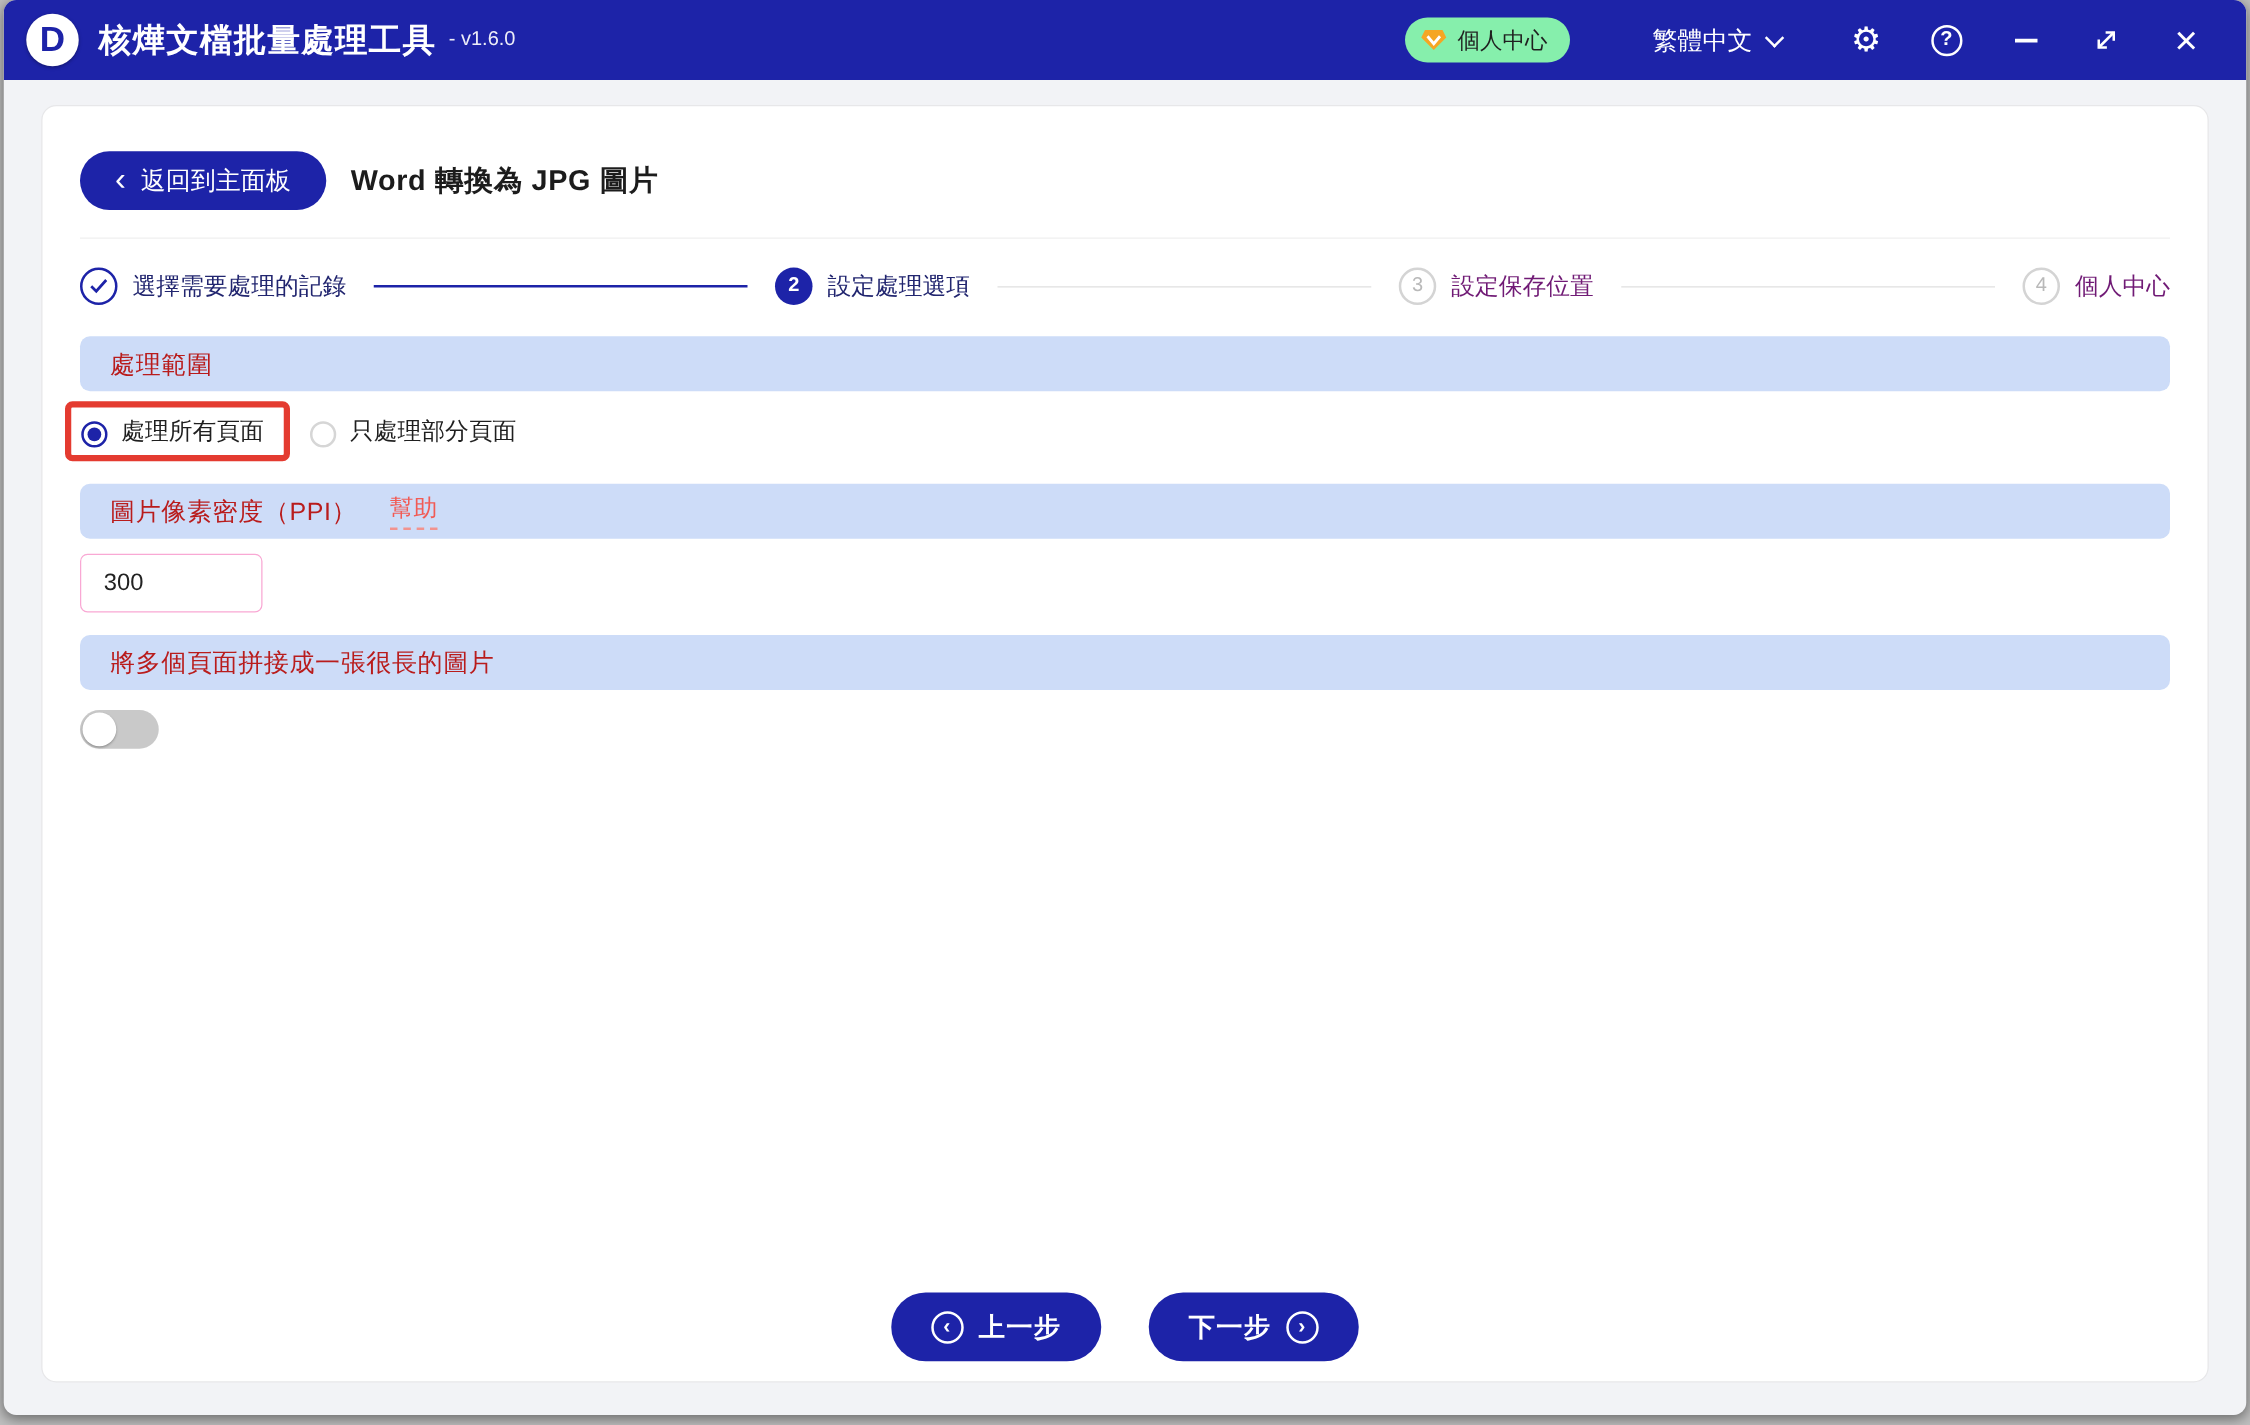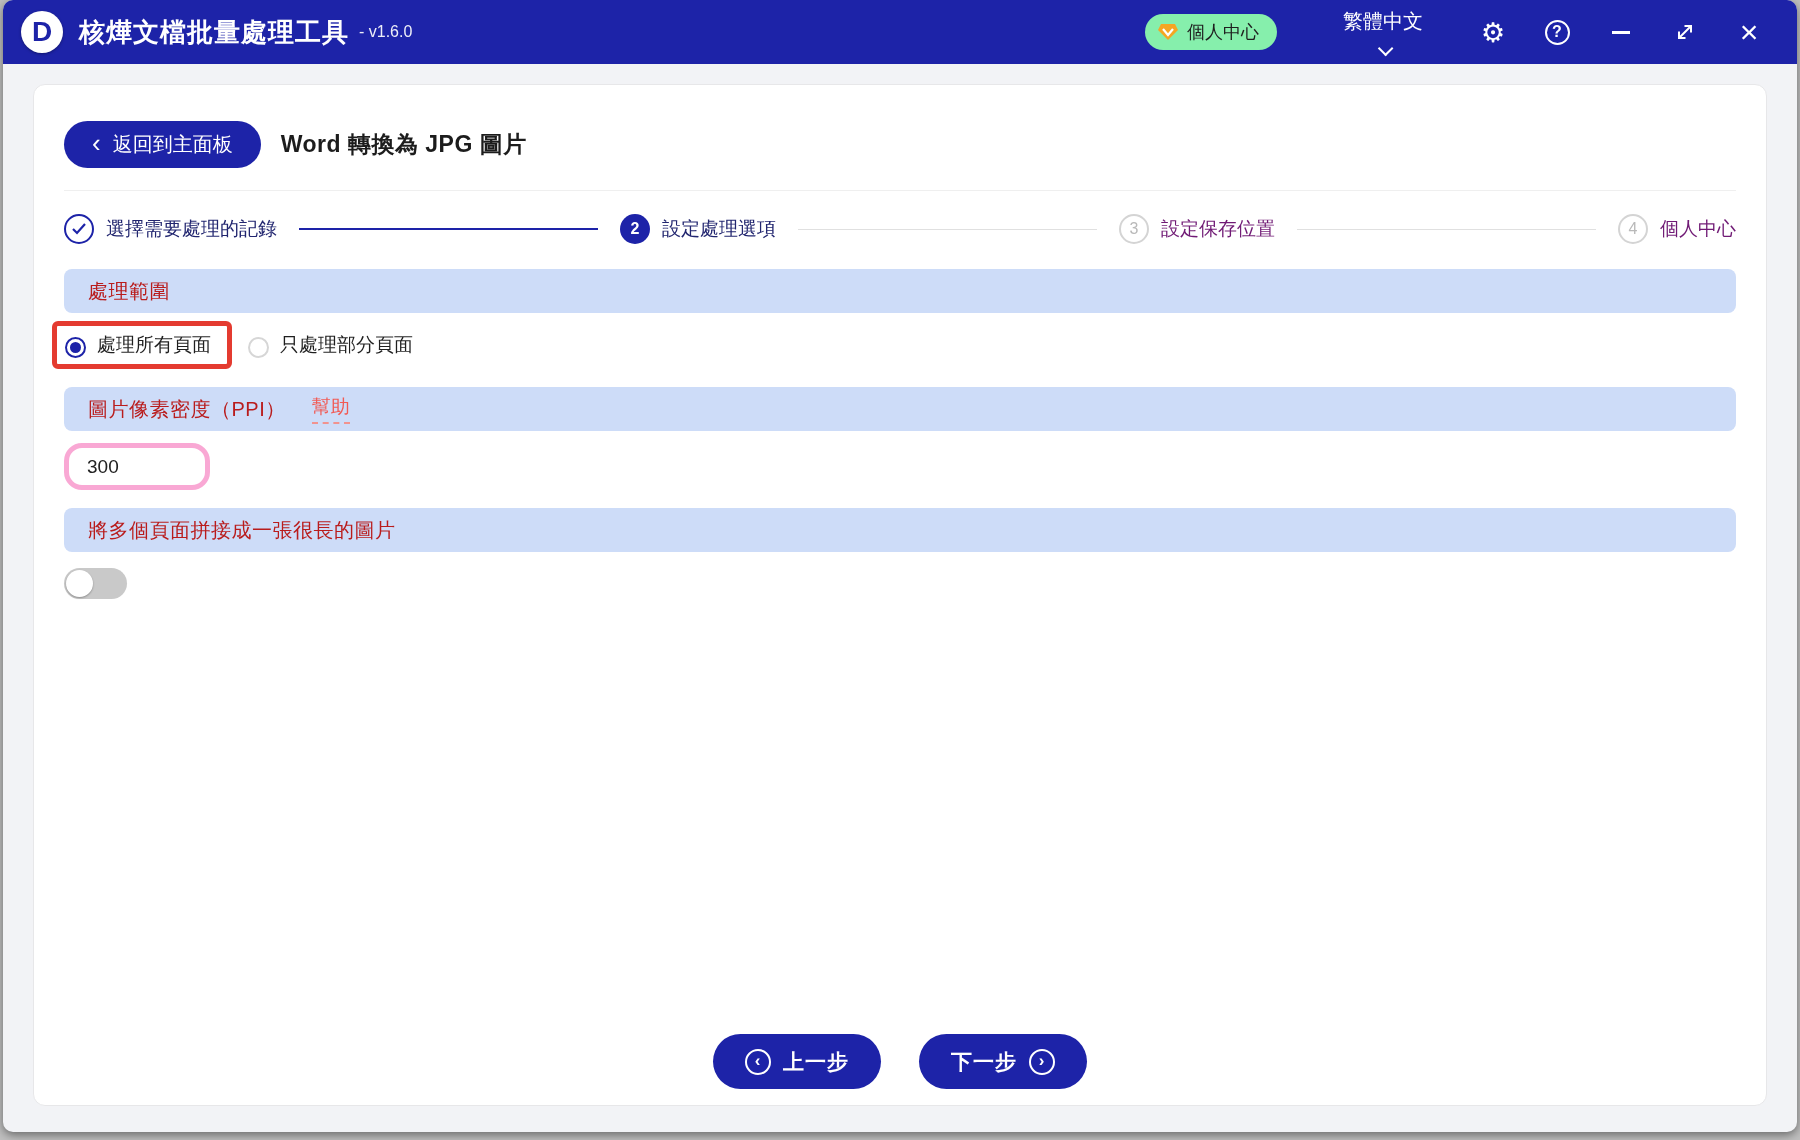--- a/index.html
+++ b/index.html
@@ -25,21 +25,21 @@
     box-shadow:0 1px 3px rgba(0,0,0,.35);
   }
   .app-title{ font-size:26px; font-weight:bold; margin-left:16px; letter-spacing:1px;}
   .app-version{ font-size:16px; margin-left:10px; opacity:.92; }
   .tb-spacer{ flex:1; }
   .user-center{
     background:#86efac; color:#1f1f1f; border-radius:18px; height:36px;
     display:flex; align-items:center; gap:8px; padding:0 18px 0 12px;
     font-size:18px; cursor:default;
   }
-  .lang{ display:flex; align-items:center; gap:10px; font-size:20px; margin-left:66px;flex-direction:column; }
+  .lang{ display:flex; align-items:center; gap:10px; font-size:20px; margin-left:66px; }
   .chev-down{
     width:11px; height:11px; border-right:2px solid #fff; border-bottom:2px solid #fff;
     transform:rotate(45deg) translateY(-3px);
   }
   .tb-icons{ display:flex; align-items:center; margin-left:30px; }
   .tb-icon{ width:48px; height:44px; display:flex; align-items:center; justify-content:center; margin-left:16px;}
   .gear-glyph{ font-family:"DejaVu Sans",sans-serif; font-size:27px; line-height:1; }
   .help-circle{
     width:25px; height:25px; border:2px solid #fff; border-radius:50%;
     display:flex; align-items:center; justify-content:center; font-size:16px; font-weight:bold;
@@ -99,21 +99,21 @@
   .radio-circle.on::after{
     content:""; position:absolute; inset:3px; border-radius:50%; background:#1d23a8;
   }
   .radio-circle.off{ border:2px solid #d6d6d6; }
   .highlight-box{
     border:5px solid #e43b30; border-radius:6px;
     padding:6px 16px 6px 8px; margin-left:-12px; display:flex; align-items:center;
   }
   .radio-opt.second{ margin-left:16px; }
   .ppi-input{
-    margin-top:12px; width:146px; height:47px; border:5px solid #f9a8d4; border-radius:18px;
+    margin-top:12px; width:146px; height:47px; border:1px solid #f9a8d4; border-radius:6px;
     font-size:19px; color:#222; padding:0 18px; font-family:inherit; display:block;
   }
   .toggle{
     margin-top:16px; width:63px; height:31px; border-radius:16px; background:#c9c9c9;
     position:relative; cursor:pointer;
   }
   .toggle .knob{
     position:absolute; top:2px; left:2px; width:27px; height:27px; border-radius:50%;
     background:#fff; box-shadow:0 1px 2px rgba(0,0,0,.3);
   }

